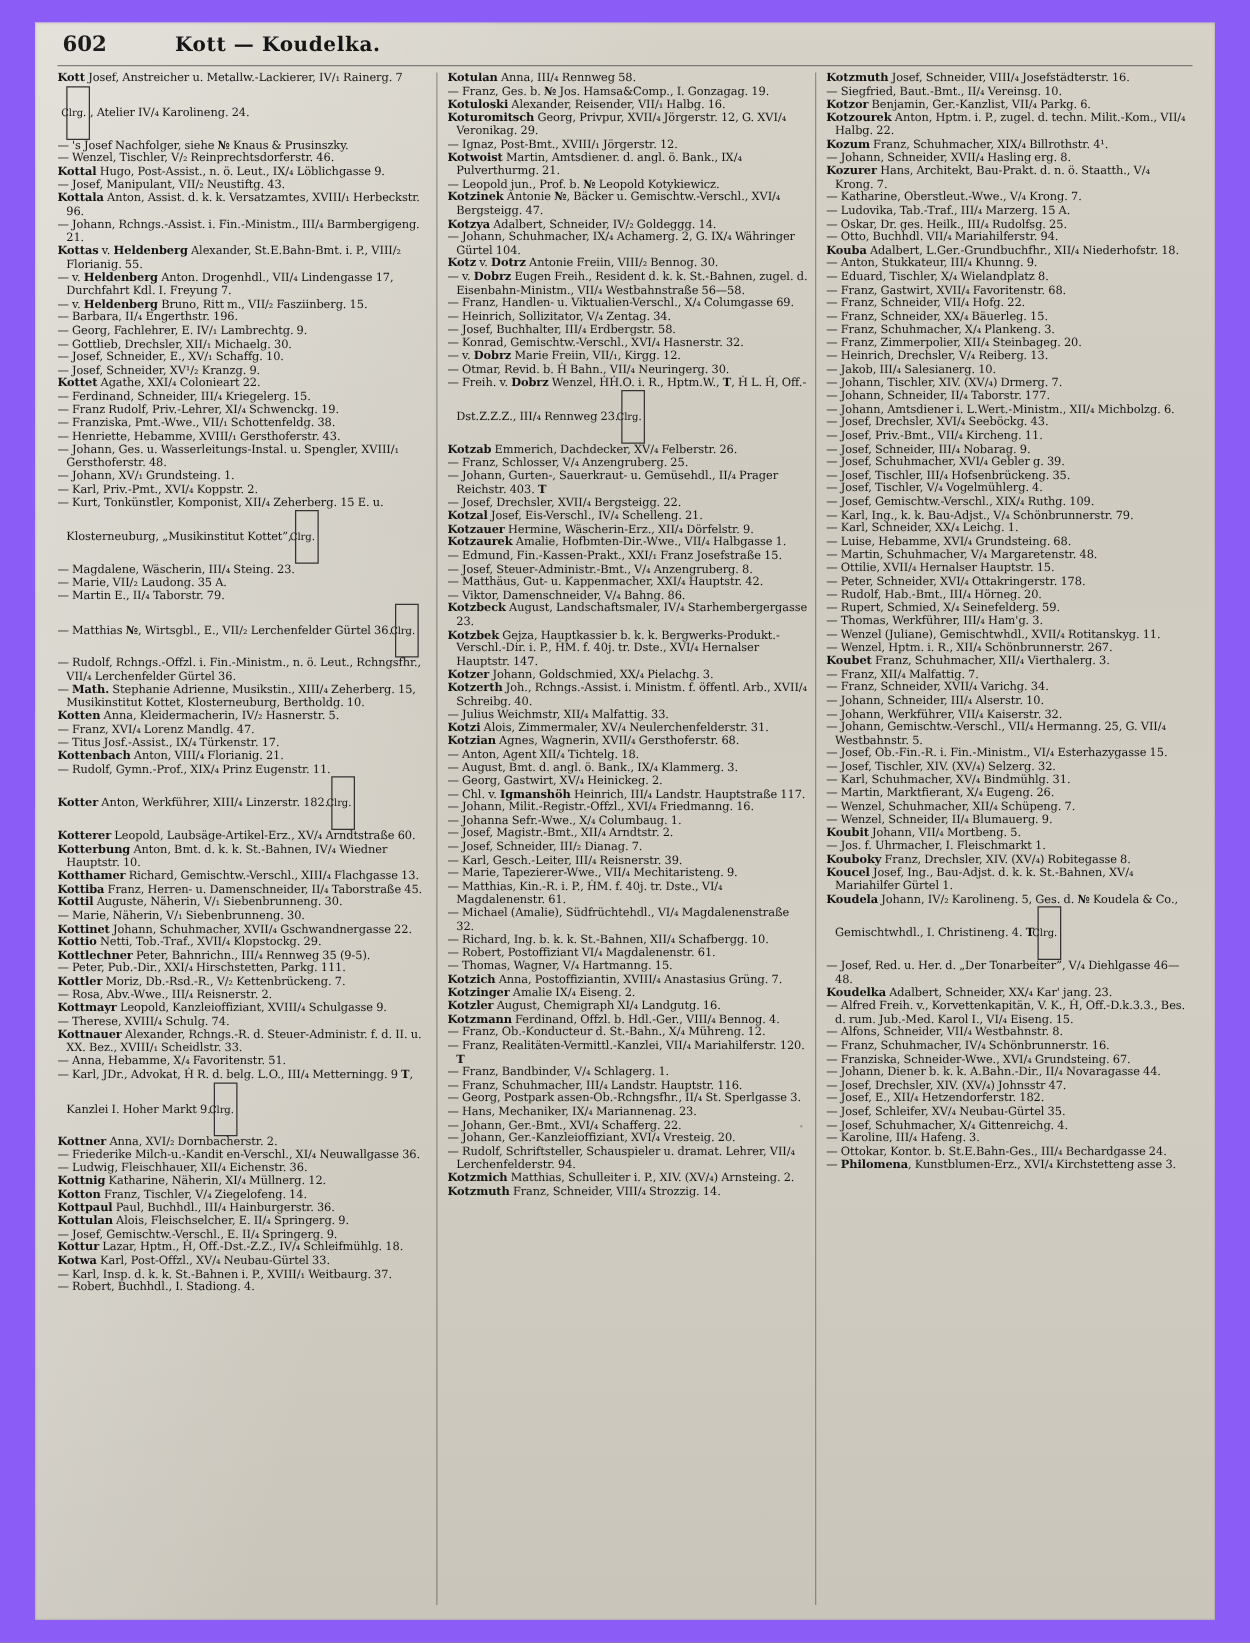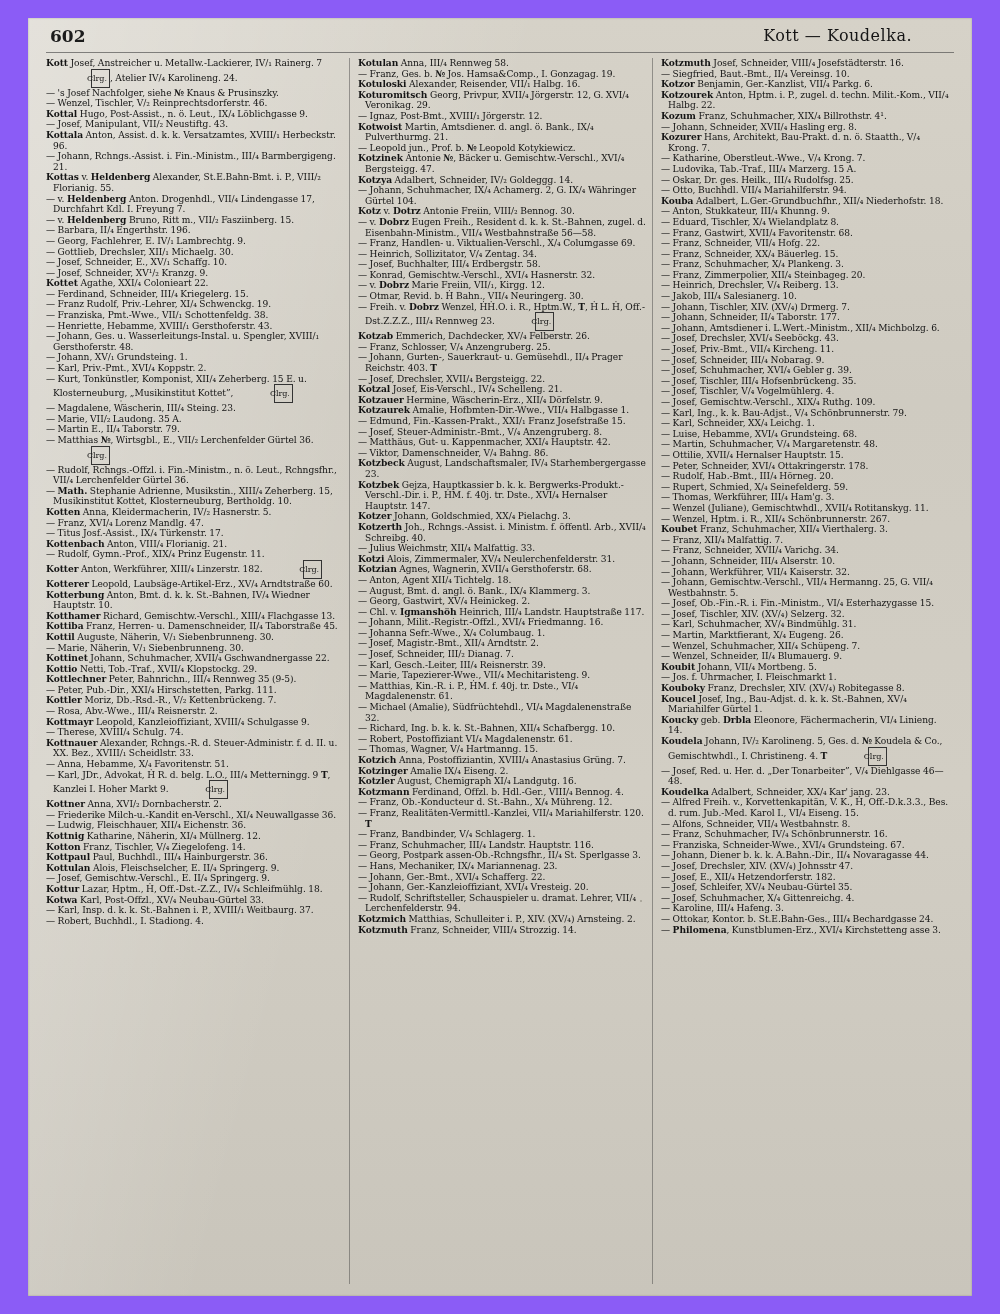--- a/index.html
+++ b/index.html
@@ -42,22 +42,22 @@
   .folio {
     font-family: "DejaVu Serif", serif;
     font-weight: bold;
     font-size: 17px;
     color: #1b1b1b;
     width: 90px;
     padding-left: 22px;
   }
   .running-head {
     flex: 1;
-    text-align: right;
-    font-weight: normal;
+    text-align: left;
+    font-weight: bold;
     font-size: 16px;
     letter-spacing: 0.5px;
     color: #151515;
     padding-right: 60px;
   }
   .rule {
     position: absolute;
     left: 46px;
     top: 52px;
     width: 908px;
@@ -93,25 +93,24 @@
     text-indent: -7px;
     padding-left: 7px;
     word-spacing: -0.3px;
     letter-spacing: -0.05px;
   }
   b, .bold {
     font-weight: bold;
   }
   .boxed {
     border: 1px solid #333;
-    padding: 4px 2px;
+    padding: 16px 2px;
     font-size: 8px;
     display: inline-block;
     line-height: 9px;
-    margin-left: 38px;
   }
   .speck {
     position: absolute;
     background: rgba(70,65,55,0.35);
     border-radius: 50%;
   }
 </style>
 </head>
 <body>
 
@@ -313,21 +312,20 @@
         <p>— Josef, Ob.-Fin.-R. i. Fin.-Ministm., VI/₄ Esterhazygasse 15.</p>
         <p>— Josef, Tischler, XIV. (XV/₄) Selzerg. 32.</p>
         <p>— Karl, Schuhmacher, XV/₄ Bindmühlg. 31.</p>
         <p>— Martin, Marktfierant, X/₄ Eugeng. 26.</p>
         <p>— Wenzel, Schuhmacher, XII/₄ Schüpeng. 7.</p>
         <p>— Wenzel, Schneider, II/₄ Blumauerg. 9.</p>
         <p><b>Koubit</b> Johann, VII/₄ Mortbeng. 5.</p>
         <p>— Jos. f. Uhrmacher, I. Fleischmarkt 1.</p>
         <p><b>Kouboky</b> Franz, Drechsler, XIV. (XV/₄) Robitegasse 8.</p>
         <p><b>Koucel</b> Josef, Ing., Bau-Adjst. d. k. k. St.-Bahnen, XV/₄ Mariahilfer Gürtel 1.</p>
-        <p><b>Koucky</b> geb. <b>Drbla</b> Eleonore, Fächermacherin, VI/₄ Linieng. 14.</p>
         <p><b>Koudela</b> Johann, IV/₂ Karolineng. 5, Ges. d. <b>№</b> Koudela &amp; Co., Gemischtwhdl., I. Christineng. 4. <b>T</b> <span class="boxed">Clrg.</span></p>
         <p>— Josef, Red. u. Her. d. „Der Tonarbeiter”, V/₄ Diehlgasse 46—48.</p>
         <p><b>Koudelka</b> Adalbert, Schneider, XX/₄ Kar' jang. 23.</p>
         <p>— Alfred Freih. v., Korvettenkapitän, V. K., Ḣ, Off.-D.k.3.3., Bes. d. rum. Jub.-Med. Karol I., VI/₄ Eiseng. 15.</p>
         <p>— Alfons, Schneider, VII/₄ Westbahnstr. 8.</p>
         <p>— Franz, Schuhmacher, IV/₄ Schönbrunnerstr. 16.</p>
         <p>— Franziska, Schneider-Wwe., XVI/₄ Grundsteing. 67.</p>
         <p>— Johann, Diener b. k. k. A.Bahn.-Dir., II/₄ Novaragasse 44.</p>
         <p>— Josef, Drechsler, XIV. (XV/₄) Johnsstr 47.</p>
         <p>— Josef, E., XII/₄ Hetzendorferstr. 182.</p>

